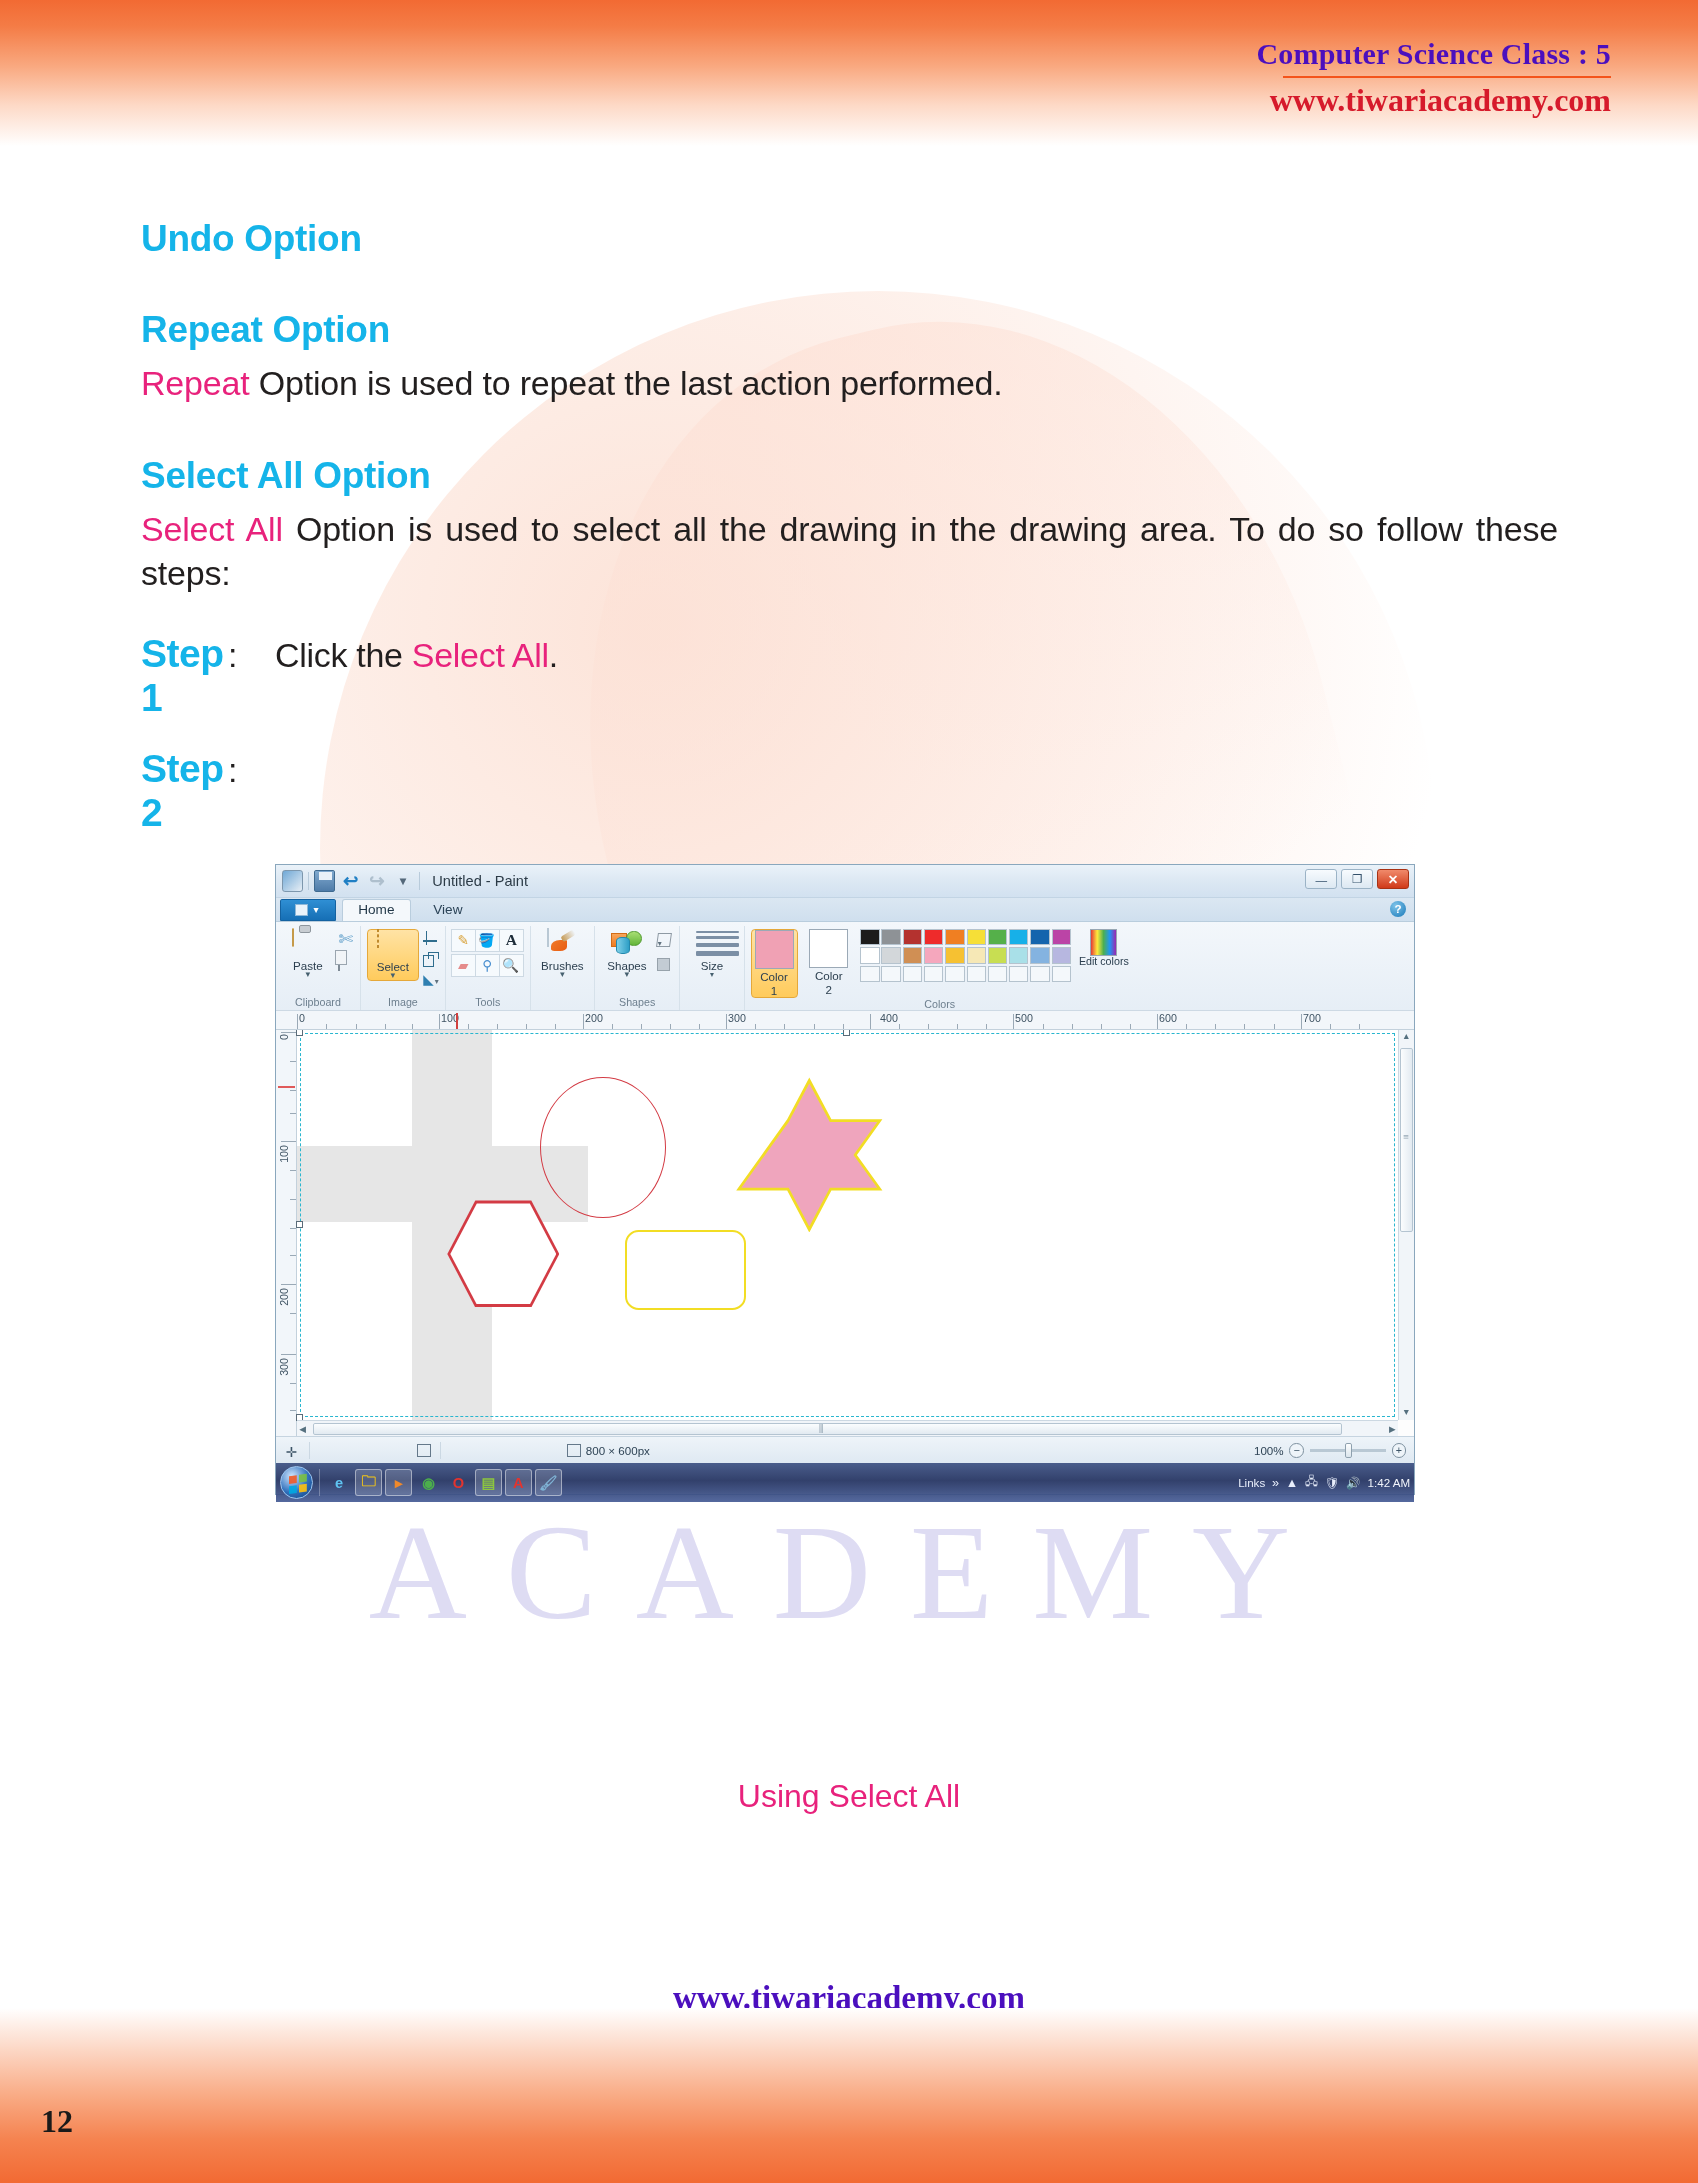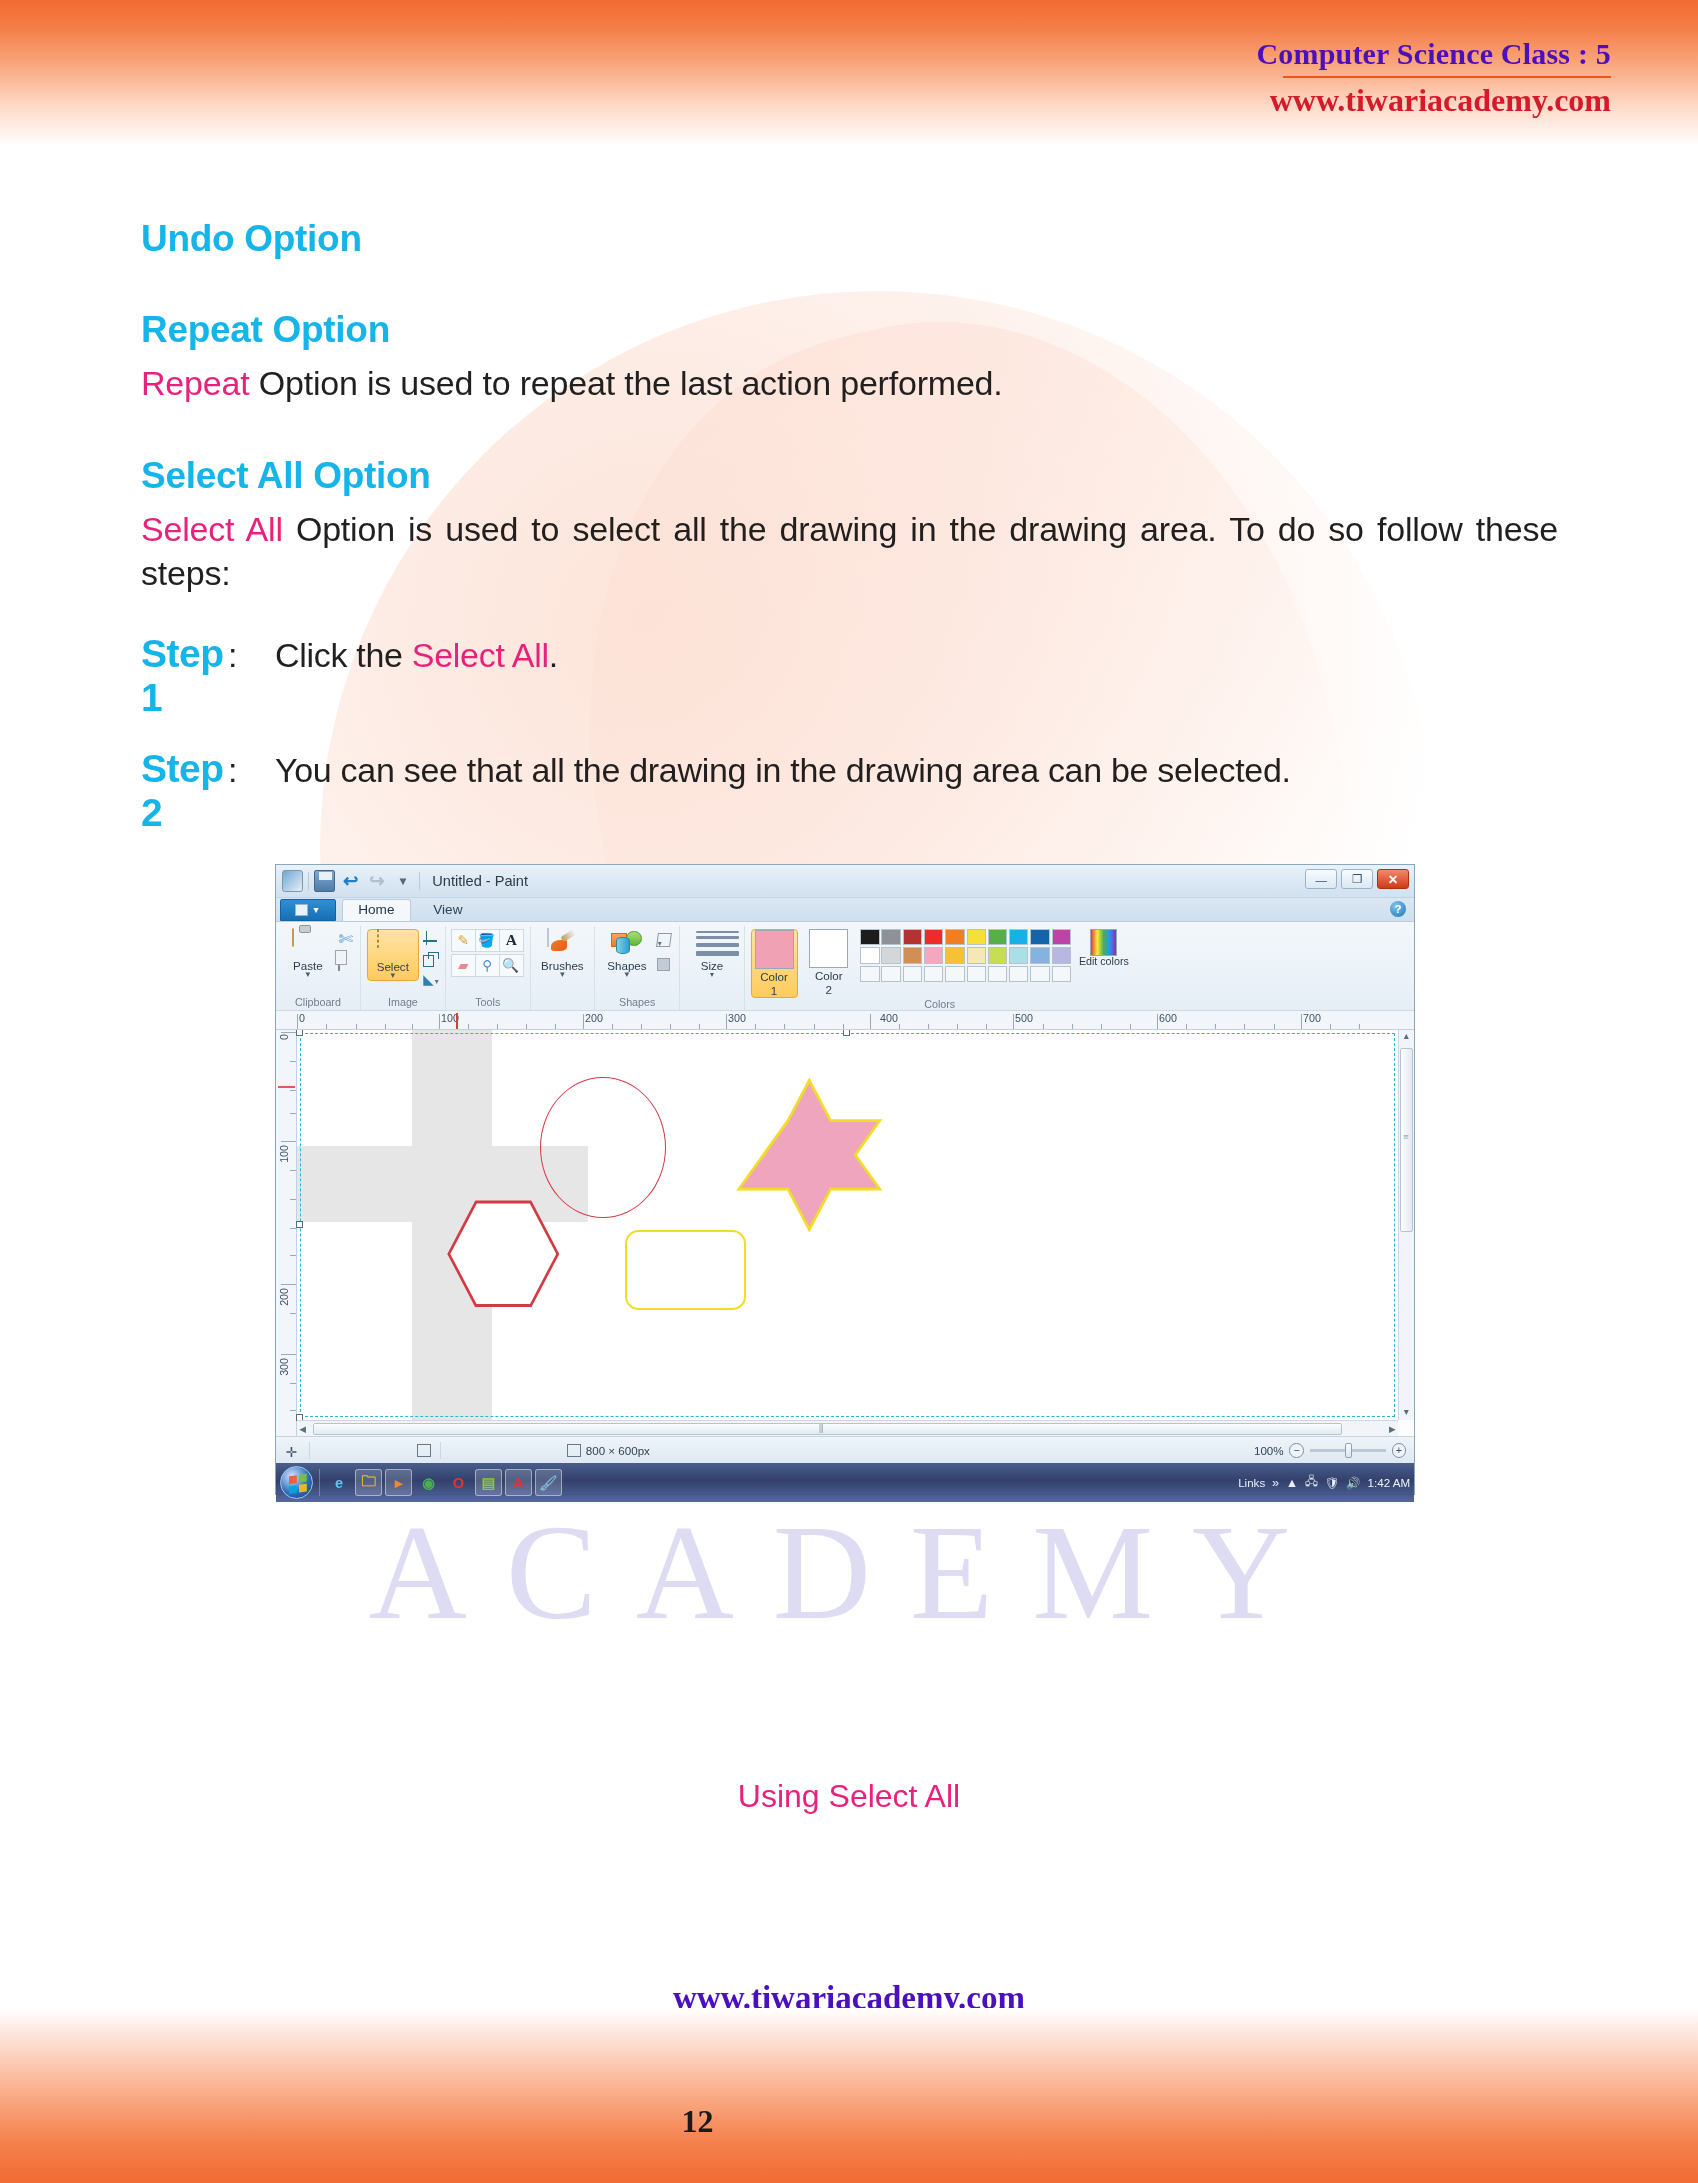--- a/index.html
+++ b/index.html
@@ -424,22 +424,22 @@
 
   
   .footer { position:absolute; left:0; top:1980px; width:1698px; text-align:center; }
   .f-url {
     font-family:"Liberation Serif", serif; font-weight:bold; font-size:33px; color:#4b0fbe;
   }
   .f-tag {
     font-family:"Liberation Serif", serif; font-size:30px; color:#1a1a1a; margin-top:5.8px;
   }
   .pagenum {
-    position:absolute; left:0; bottom:43px; width:1395px; text-align:center;
-    font-family:"Liberation Serif", serif; font-weight:bold; font-size:32px; color:#1a1a1a;
+    position:absolute; left:0; bottom:43px; width:1395px; text-align:left;
+    font-family:"Liberation Serif", serif; font-weight:bold; font-size:32px; color:#1a1a1a;padding-left:41px;
   }
 </style>
 </head>
 <body>
 
 <div class="page">
 
   <div class="top-band"></div>
   <div class="swoosh1"></div>
   <div class="swoosh2"></div>
@@ -468,21 +468,20 @@
 
     <div class="steps">
       <div class="step-row">
         <span class="step-lbl">Step 1</span>
         <span class="step-colon">:</span>
         <span class="step-txt"><span>Click the </span><span class="kw">Select All</span><span>.</span></span>
       </div>
       <div class="step-row">
         <span class="step-lbl">Step 2</span>
         <span class="step-colon">:</span>
-        <span class="step-txt"><span>You can see that all the drawing in the drawing area can be selected.</span></span>
       </div>
     </div>
   </div>
 
   <div class="wm">
     <div class="wm-1">TIWARI</div>
     <div class="wm-2">ACADEMY</div>
   </div>
 
   <div class="paint">

